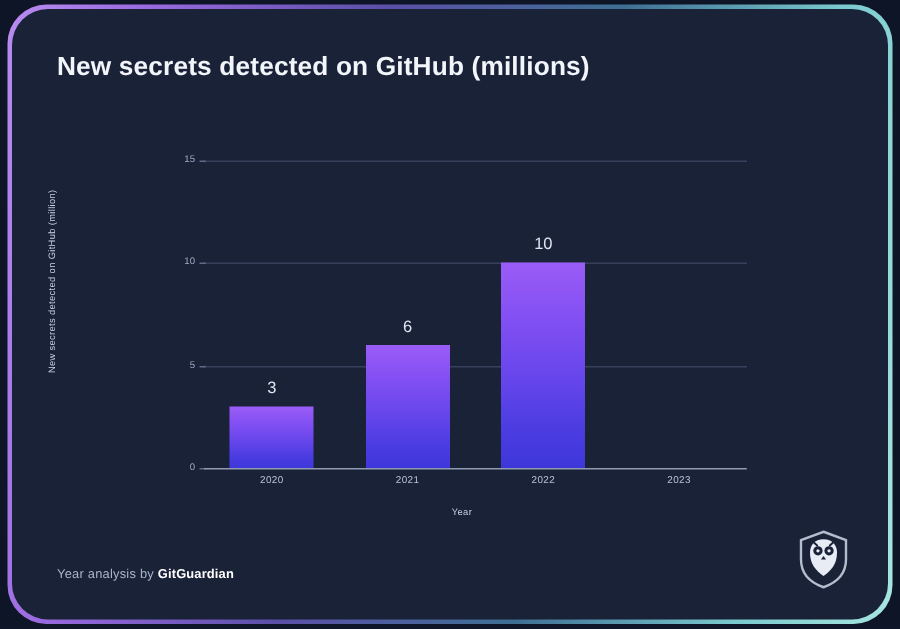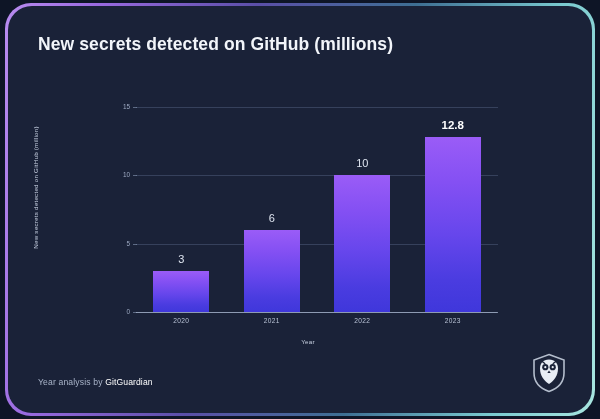--- a/index.html
+++ b/index.html
@@ -137,21 +137,21 @@
   }
 
   
   .footer{
     position:absolute;
     left:30px; bottom:26px;
     font-size:8.6px;
     color:#a9b4c9;
     letter-spacing:.15px;
   }
-  .footer b{ color:#ffffff; font-weight:normal; letter-spacing:.1px;}
+  .footer b{ color:#ffffff; font-weight:bold; letter-spacing:.1px;}
   .logo{
     position:absolute;
     right:25px; bottom:20px;
     width:36px; height:40px;
   }
 </style>
 </head>
 <body>
 
 <div id="app">
@@ -189,24 +189,20 @@
               <div class="bar-label" style="bottom: 47px;">3</div>
             </div>
             <div class="bar-slot" style="left: 90.5px; width: 90.5px;">
               <div class="bar" style="height: 82px;"></div>
               <div class="bar-label" style="bottom: 88px;">6</div>
             </div>
             <div class="bar-slot" style="left: 181px; width: 90.5px;">
               <div class="bar" style="height: 136.667px;"></div>
               <div class="bar-label" style="bottom: 142.667px;">10</div>
             </div>
-            <div class="bar-slot" style="left: 271.5px; width: 90.5px;">
-              <div class="bar" style="height: 174.933px;"></div>
-              <div class="bar-label accent" style="bottom: 180.933px;">12.8</div>
-            </div>
           </div>
         <div id="xticks">
             <div class="xtick" style="left: 128px; width: 90.5px;">2020</div>
             <div class="xtick" style="left: 218.5px; width: 90.5px;">2021</div>
             <div class="xtick" style="left: 309px; width: 90.5px;">2022</div>
             <div class="xtick" style="left: 399.5px; width: 90.5px;">2023</div>
           </div>
       </div>
 
       <div class="footer">

